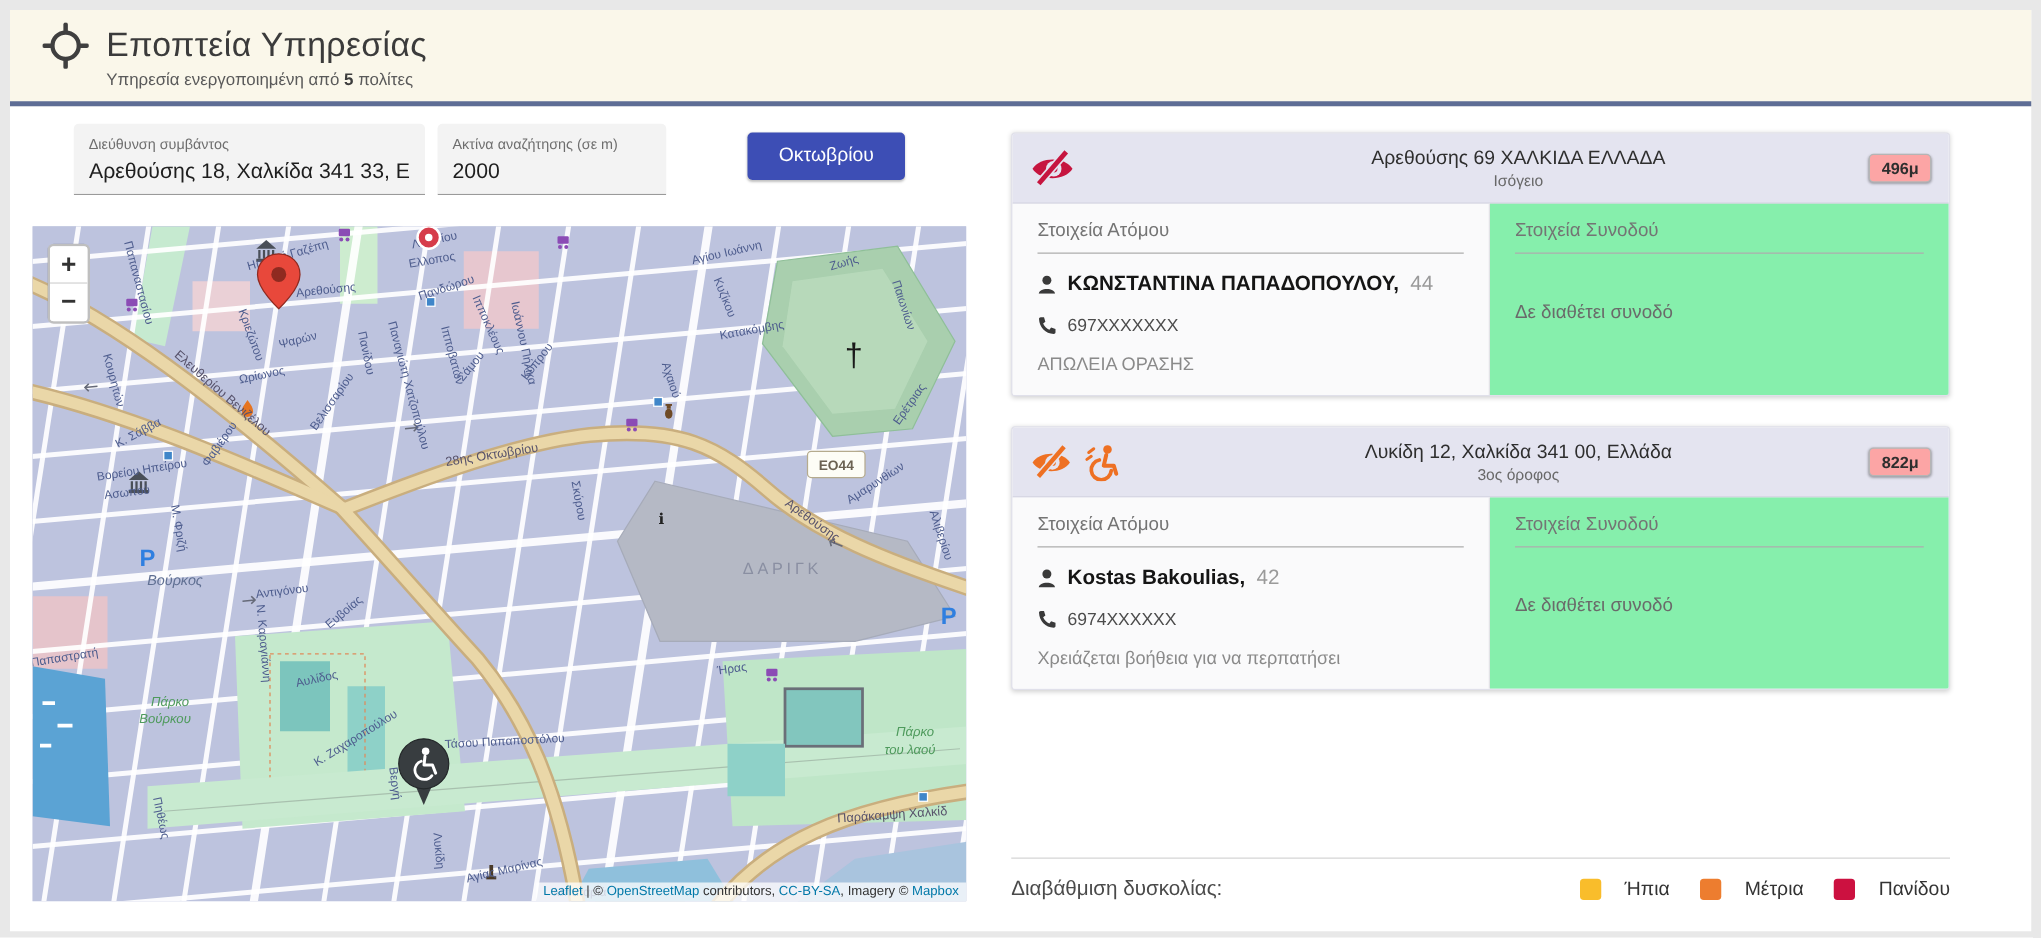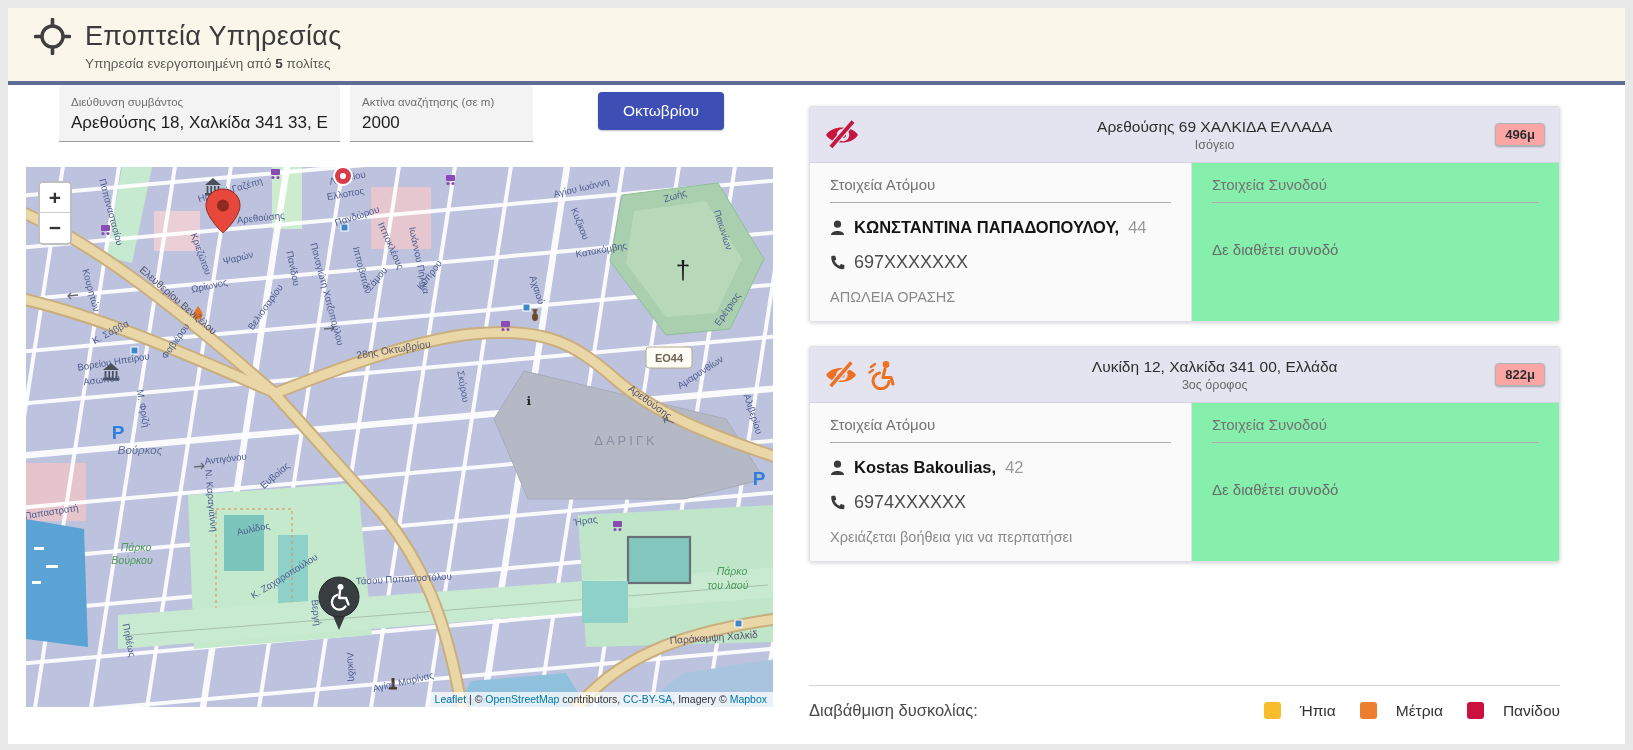--- a/index.html
+++ b/index.html
@@ -15,21 +15,21 @@
   
   .app-header { background: #faf7ea; border-bottom: 4px solid #5e6d95; padding: 10px 26px 10px 26px; }
   .hdr-row { display: flex; align-items: center; gap: 14px; }
   .logo { width: 37px; height: 37px; flex: 0 0 auto; }
   .app-title { font-size: 27px; font-weight: 400; color: #3b3b3b; letter-spacing: .3px; }
   .app-subtitle { margin-left: 51px; margin-top: 1px; font-size: 13.5px; color: #5a5a5a; }
   .app-subtitle b { color: #3d3d3d; }
 
   
   .content { display: flex; align-items: stretch; padding: 0 65px 24px 18px; flex: 1; }
-  .left-col { width: 747px; flex: 0 0 auto; }
+  .left-col { width: 747px; flex: 0 0 auto; padding-top: 14px; }
   .right-col { flex: 1; margin-left: 36px; padding-top: 21px; display: flex; flex-direction: column; }
 
   
   .search-form { display: flex; align-items: flex-start; padding-left: 33px; }
   .field { background: #f3f3f3; border-bottom: 1px solid #9a9a9a; border-radius: 4px 4px 0 0; padding: 7px 12px 8px; }
   .field .flabel { font-size: 11.5px; color: #6e6e6e; }
   .field input { display: block; width: 100%; border: 0; background: transparent; outline: none;
                  font: 17px "Liberation Sans","DejaVu Sans",sans-serif; color: #1e1e1e; margin-top: 3px; padding: 0; }
   .field.address { width: 281px; margin-right: 10px; }
   .field.radius  { width: 183px; }
@@ -68,21 +68,21 @@
                 font-size: 13px; font-weight: bold; color: #2e2e2e; padding: 3px 9px; box-shadow: 0 1px 2px rgba(0,0,0,.3); }
   .card-body { display: grid; grid-template-columns: 51% 49%; }
   .col { padding: 13px 20px 16px; }
   .col.person { background: #fafafb; border-right: 1px solid #e2e2e6; }
   .col.companion { background: #86efac; }
   .sec-title { font-size: 15px; color: #747474; }
   .sec-rule { border-bottom: 1px solid #adadad; margin-top: 9px; }
   .info-row { display: flex; align-items: center; gap: 9px; margin-top: 15px; }
   .pname { font-size: 16.5px; font-weight: bold; color: #151515; }
   .age { font-size: 16.5px; color: #9a9a9a; }
-  .phone-text { font-size: 18px; color: #4c4c4c; }
+  .phone-text { font-size: 14px; color: #4c4c4c; }
   .cond-text { margin-top: 16px; font-size: 14.5px; color: #8a8a8a; }
   .comp-text { margin-top: 38px; font-size: 15px; color: #6a6a6a; }
   .ico { flex: 0 0 auto; }
 
   
   .legend { margin-top: auto; border-top: 1px solid #d5d5d5; padding-top: 15px; display: flex; align-items: center; }
   .legend-title { font-size: 16.5px; color: #4a4a4a; }
   .legend-items { margin-left: auto; display: flex; align-items: center; gap: 24px; }
   .legend-item { display: flex; align-items: center; gap: 19px; }
   .legend-sq { width: 17px; height: 17px; border-radius: 3px; }

